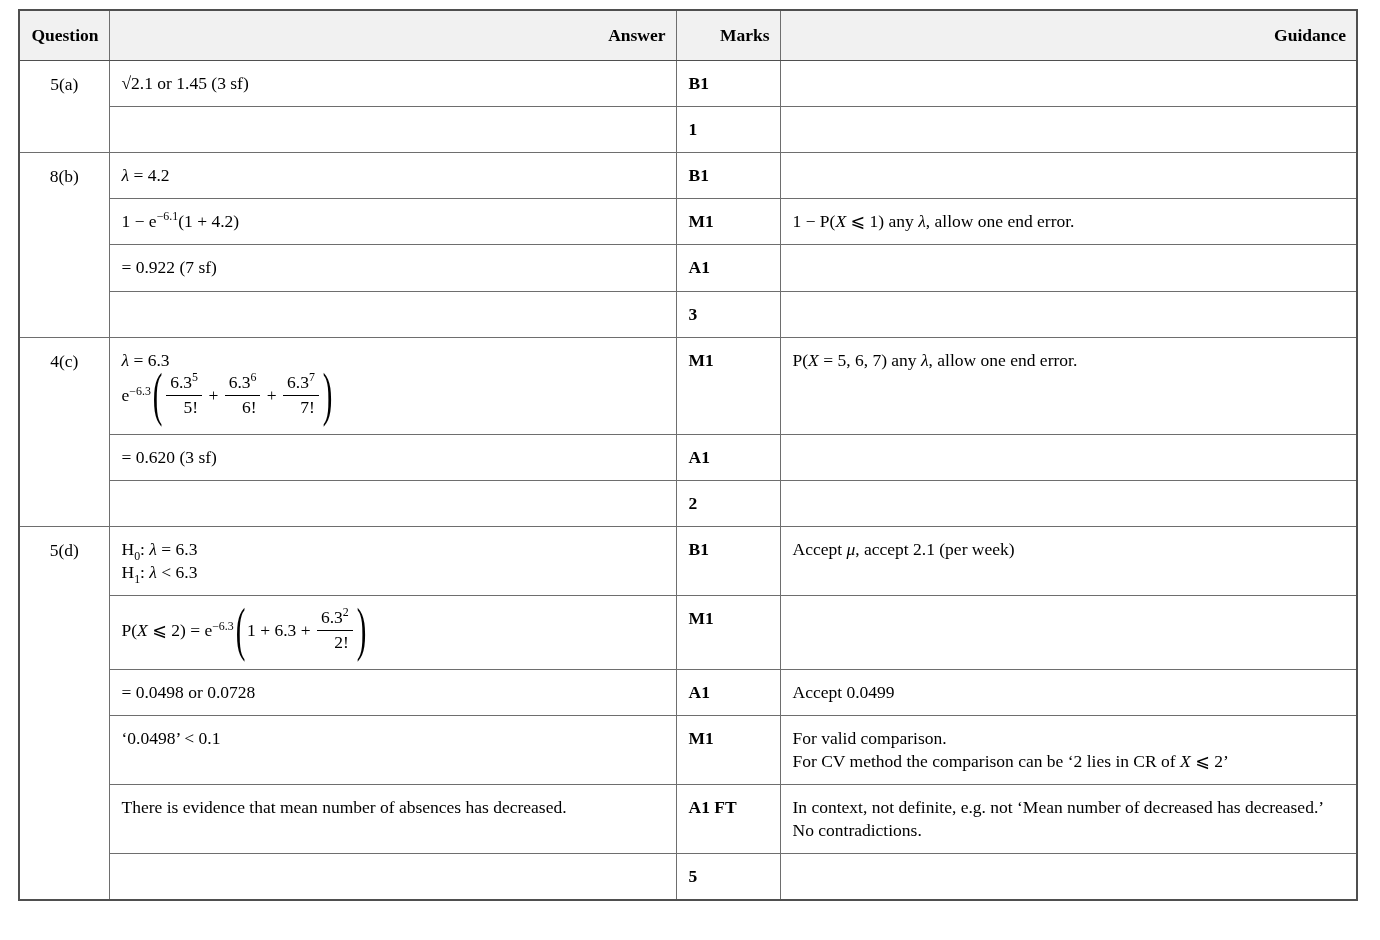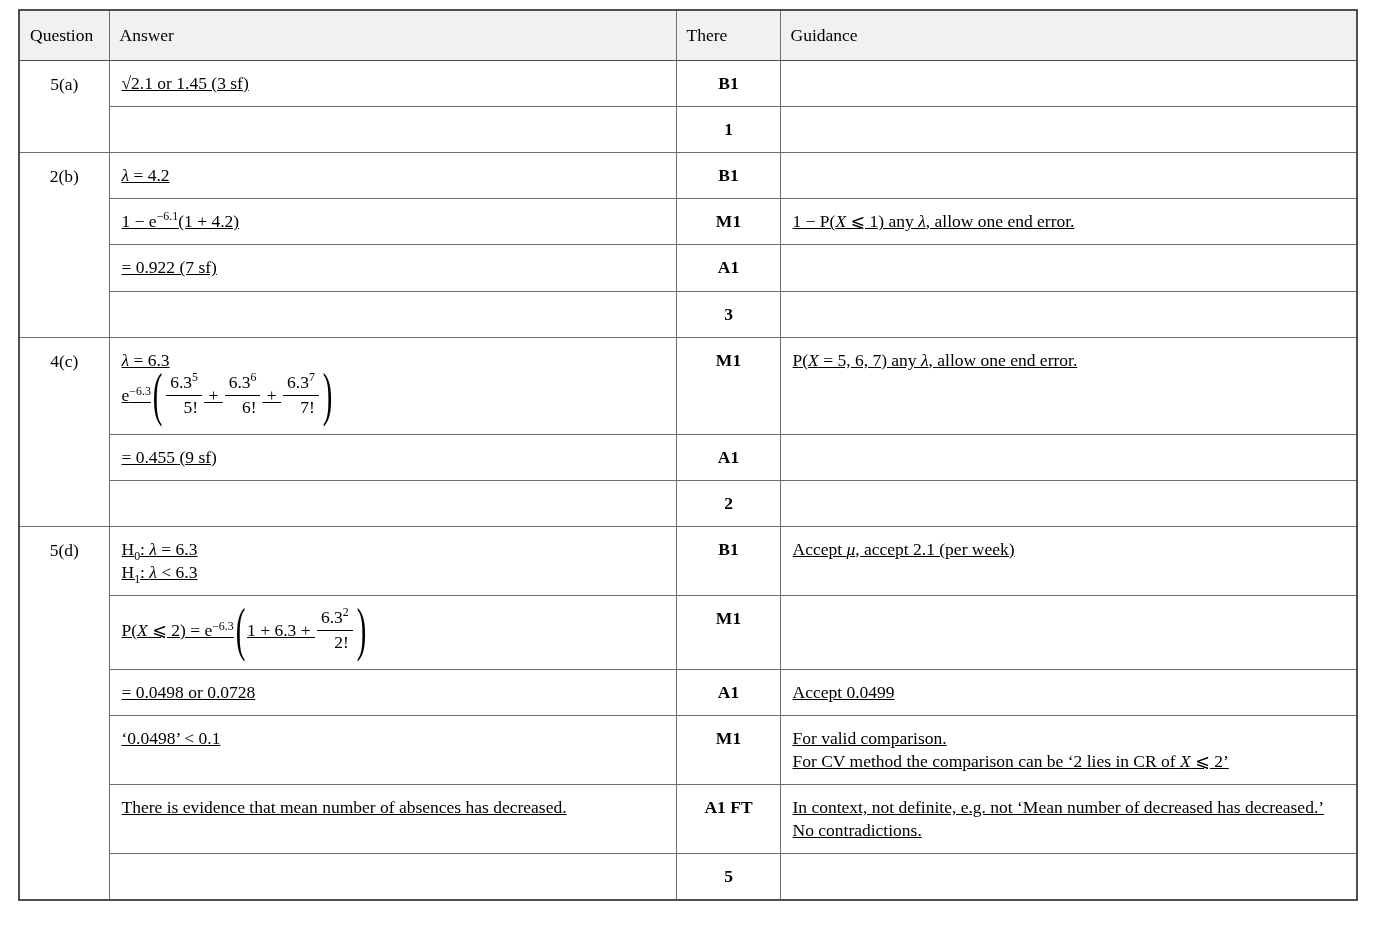--- a/index.html
+++ b/index.html
@@ -16,29 +16,29 @@
     border:2px solid #4f4f4f;
   }
   th,td{
     border:1.5px solid #6e6e6e;
     vertical-align:top;
     padding:11px 12px;
     line-height:1.32;
   }
   thead th{
     background:#f1f1f1;
-    font-weight:normal;
-    text-align:left;
+    font-weight:bold;
+    text-align:right;
     padding:13px 10px;
     border-bottom:1.8px solid #4f4f4f;
   }
   tr.group-start td{border-top:1.8px solid #575757;}
   td.q{text-align:center;padding-top:12px;}
-  td.marks{text-align:center;font-weight:bold;padding-right:11px;white-space:nowrap;}
-  td.answer,td.guidance{text-align:left;text-decoration:underline;}
+  td.marks{text-align:left;font-weight:bold;padding-right:11px;white-space:nowrap;}
+  td.answer,td.guidance{text-align:left;}
   i{font-style:italic;}
   sup{font-size:68%;line-height:0;vertical-align:super;}
   sub{font-size:68%;line-height:0;vertical-align:sub;}
   .frac{
     display:inline-block;
     vertical-align:middle;
     text-align:right;
     line-height:1.25;
     margin:2px 2px;
     position:relative;
@@ -66,38 +66,38 @@
     <colgroup>
       <col style="width:90px">
       <col style="width:567px">
       <col style="width:104px">
       <col style="width:577px">
     </colgroup>
     <thead>
       <tr>
         <th>Question</th>
         <th>Answer</th>
-        <th>There</th>
+        <th>Marks</th>
         <th>Guidance</th>
       </tr>
     </thead>
     <tbody id="ms-body">
         <tr class="group-start">
           <td class="q" rowspan="2">5(a)</td>
           <td class="answer">√2.1 or 1.45 (3 sf)</td>
           <td class="marks">B1</td>
           <td class="guidance"></td>
         </tr>
         <tr>
           <td class="answer"></td>
           <td class="marks">1</td>
           <td class="guidance"></td>
         </tr>
         <tr class="group-start">
-          <td class="q" rowspan="4">2(b)</td>
+          <td class="q" rowspan="4">8(b)</td>
           <td class="answer"><i>λ</i> = 4.2</td>
           <td class="marks">B1</td>
           <td class="guidance"></td>
         </tr>
         <tr>
           <td class="answer">1 − e<sup>−6.1</sup>(1 + 4.2)</td>
           <td class="marks">M1</td>
           <td class="guidance">1 − P(<i>X</i> ⩽ 1) any <i>λ</i>, allow one end error.</td>
         </tr>
         <tr>
@@ -110,21 +110,21 @@
           <td class="marks">3</td>
           <td class="guidance"></td>
         </tr>
         <tr class="group-start">
           <td class="q" rowspan="3">4(c)</td>
           <td class="answer"><i>λ</i> = 6.3<br>e<sup>−6.3</sup><span class="bigparen">(</span><span class="frac"><span class="num">6.3<sup>5</sup></span><span class="den">5!</span></span> + <span class="frac"><span class="num">6.3<sup>6</sup></span><span class="den">6!</span></span> + <span class="frac"><span class="num">6.3<sup>7</sup></span><span class="den">7!</span></span><span class="bigparen">)</span></td>
           <td class="marks">M1</td>
           <td class="guidance">P(<i>X</i> = 5, 6, 7) any <i>λ</i>, allow one end error.</td>
         </tr>
         <tr>
-          <td class="answer">= 0.455 (9 sf)</td>
+          <td class="answer">= 0.620 (3 sf)</td>
           <td class="marks">A1</td>
           <td class="guidance"></td>
         </tr>
         <tr>
           <td class="answer"></td>
           <td class="marks">2</td>
           <td class="guidance"></td>
         </tr>
         <tr class="group-start">
           <td class="q" rowspan="6">5(d)</td>

